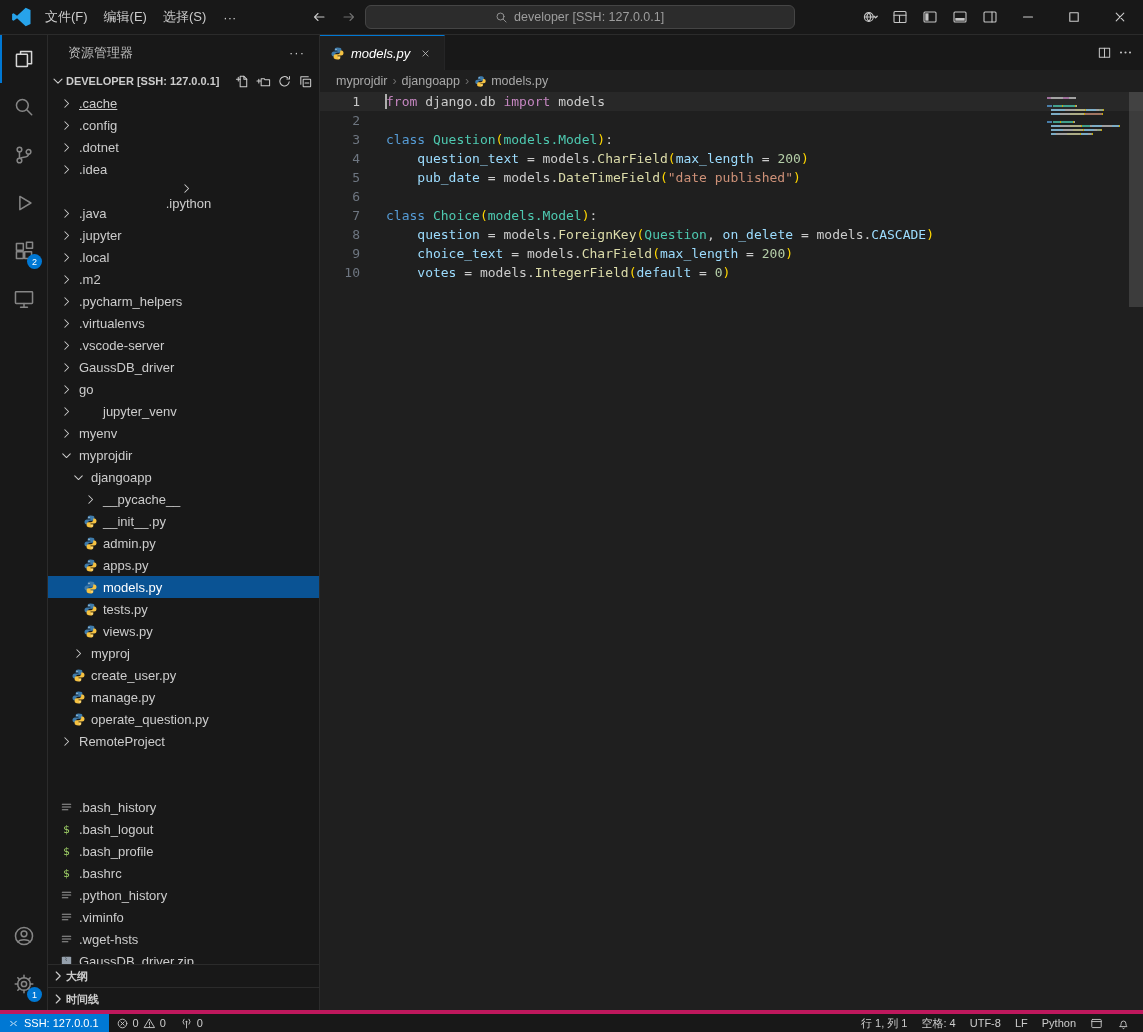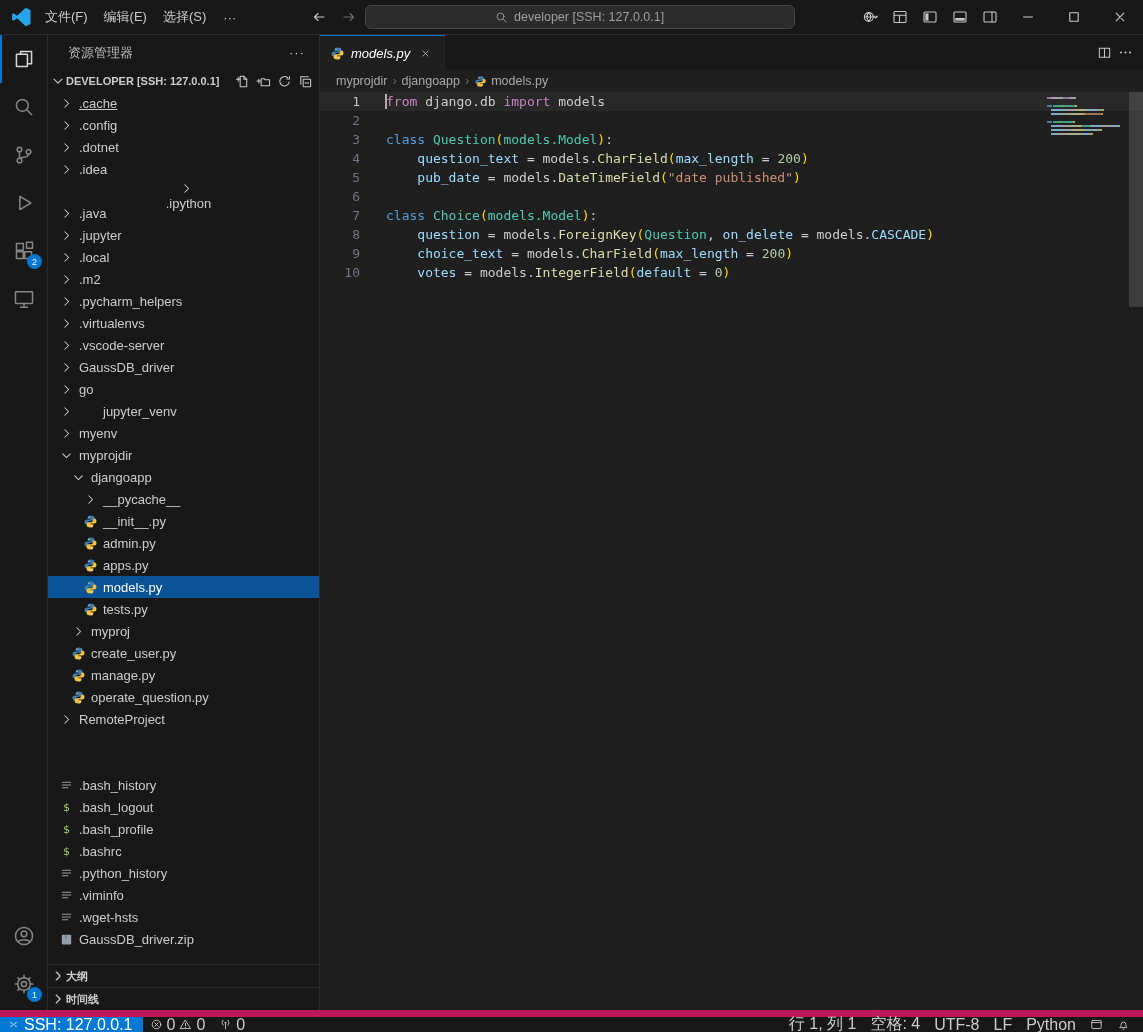--- a/index.html
+++ b/index.html
@@ -67,21 +67,21 @@
   .code-line.current{background:rgba(255,255,255,.045)}
   .ln{width:40px;text-align:right;color:#6e7681;flex-shrink:0}
   .code-line.current .ln{color:#c6c6c6}
   .lt{margin-left:26px;white-space:pre;position:relative}
   .cursor{position:absolute;left:-1px;top:2px;width:1.5px;height:15px;background:#aeafad}
   .minimap{position:absolute;top:0;right:14px;width:82px;padding-top:5px}
   .mm-line{display:flex;height:2px;margin-bottom:2px}
   .mm-line span{height:2px;display:block;opacity:.75}
   .scroll-thumb{position:absolute;top:0;right:0;width:14px;height:215px;background:rgba(121,121,121,.32)}
   
-  .statusbar{height:22px;background:#181818;border-top:7px solid #be185d;display:flex;font-size:16px;color:#ccc;flex-shrink:0}
+  .statusbar{height:22px;background:#181818;border-top:4px solid #be185d;display:flex;font-size:11px;color:#ccc;flex-shrink:0}
   .st-left{display:flex;height:100%;align-items:center}
   .st-right{display:flex;height:100%;align-items:center;margin-left:auto;padding-right:6px}
   .st-item{display:flex;align-items:center;gap:4px;padding:0 7px;height:100%;cursor:pointer;white-space:nowrap}
   .st-item svg{width:13px;height:13px}
   .st-remote{background:var(--accent,#0078d4);color:#fff;padding:0 10px 0 7px}
   .ic{display:inline-flex;align-items:center;justify-content:center}
 </style>
 </head>
 <body>
 
@@ -498,20 +498,31 @@
             <span class="tree-icon">
               <svg viewBox="0 0 16 16" width="16" height="16">
                 <path d="M7.9 1.6c-2.1 0-2.9.9-2.9 2v1.5h3v.7H4c-1.3 0-2.4.9-2.4 2.7 0 1.7.9 2.7 2.2 2.7h1.3V9.5c0-1.3 1.1-2.4 2.4-2.4h2.8c1 0 1.8-.8 1.8-1.8V3.6c0-1.2-.9-2-4.2-2z" fill="#3e7bab"></path>
                 <path d="M8.1 14.4c2.1 0 2.9-.9 2.9-2v-1.5H8v-.7h4c1.3 0 2.4-.9 2.4-2.7 0-1.7-.9-2.7-2.2-2.7h-1.3v1.7c0 1.3-1.1 2.4-2.4 2.4H5.7c-1 0-1.8.8-1.8 1.8v1.6c0 1.2.9 2 4.2 2.1z" fill="#f5c242"></path>
                 <circle cx="6.4" cy="3.4" r="0.6" fill="#fff"></circle>
                 <circle cx="9.6" cy="12.6" r="0.6" fill="#fff"></circle>
               </svg>
             </span>
             <span class="tree-label">tests.py</span>
           </div>
+          <div class="tree-row" style="padding-left: 34px;">
+            <span class="tree-icon">
+              <svg viewBox="0 0 16 16" width="16" height="16">
+                <path d="M7.9 1.6c-2.1 0-2.9.9-2.9 2v1.5h3v.7H4c-1.3 0-2.4.9-2.4 2.7 0 1.7.9 2.7 2.2 2.7h1.3V9.5c0-1.3 1.1-2.4 2.4-2.4h2.8c1 0 1.8-.8 1.8-1.8V3.6c0-1.2-.9-2-4.2-2z" fill="#3e7bab"></path>
+                <path d="M8.1 14.4c2.1 0 2.9-.9 2.9-2v-1.5H8v-.7h4c1.3 0 2.4-.9 2.4-2.7 0-1.7-.9-2.7-2.2-2.7h-1.3v1.7c0 1.3-1.1 2.4-2.4 2.4H5.7c-1 0-1.8.8-1.8 1.8v1.6c0 1.2.9 2 4.2 2.1z" fill="#f5c242"></path>
+                <circle cx="6.4" cy="3.4" r="0.6" fill="#fff"></circle>
+                <circle cx="9.6" cy="12.6" r="0.6" fill="#fff"></circle>
+              </svg>
+            </span>
+            <span class="tree-label">views.py</span>
+          </div>
           <div class="tree-row" style="padding-left: 22px;">
             <span class="tree-icon">
               <svg viewBox="0 0 16 16" width="16" height="16" fill="none" stroke="currentColor" stroke-width="1.1" stroke-linecap="round" stroke-linejoin="round">
                 <path d="M6.2 4l4 4-4 4"></path>
               </svg>
             </span>
             <span class="tree-label">myproj</span>
           </div>
           <div class="tree-row" style="padding-left: 22px;">
             <span class="tree-icon">

